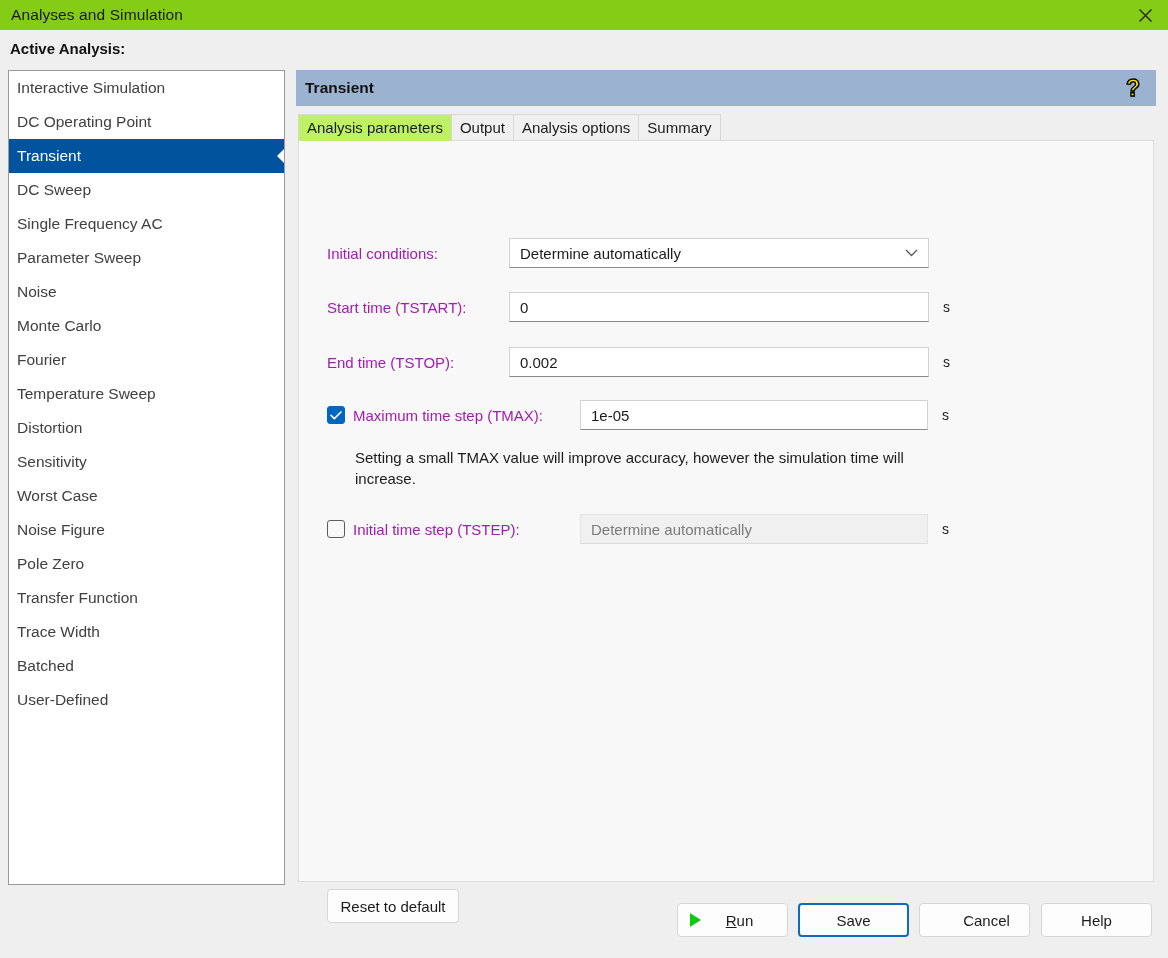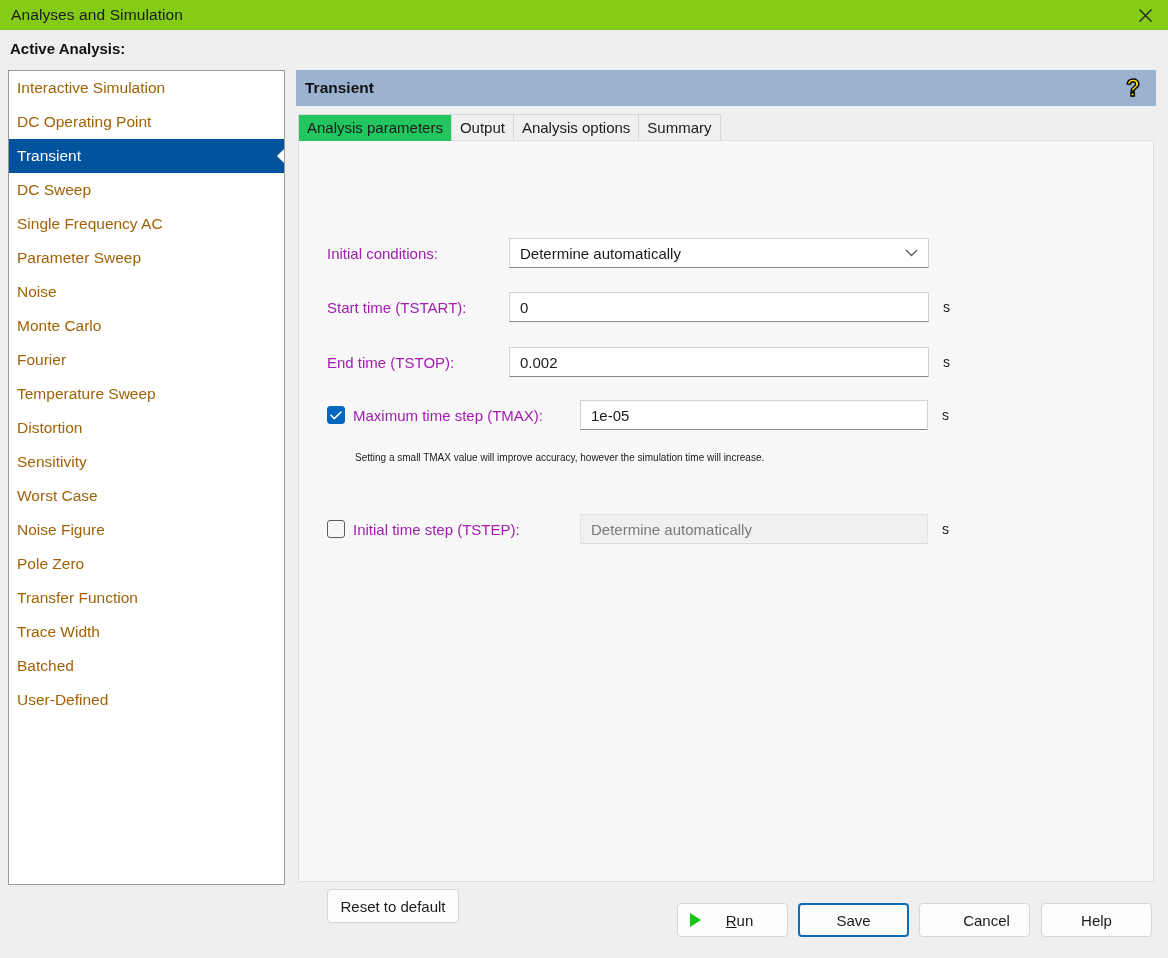--- a/index.html
+++ b/index.html
@@ -60,21 +60,21 @@
     background: #ffffff;
     border: 1px solid #9a9a9a;
     box-sizing: border-box;
     overflow: hidden;
   }
   .list-item {
     height: 34px;
     line-height: 34px;
     padding-left: 8px;
     font-size: 15.5px;
-    color: #a16207;
+    color: #404040;
     white-space: nowrap;
     position: relative;
     cursor: default;
     box-sizing: border-box;
   }
   .list-item.selected {
     background: #00539c;
     color: #ffffff;
   }
   .list-item.selected::after {
@@ -137,21 +137,21 @@
     color: #1b1b1b;
     background: #f0f0f0;
     border: 1px solid #d7d7d7;
     border-bottom: none;
     box-sizing: border-box;
     white-space: nowrap;
     cursor: default;
     margin-right: -1px;
   }
   .tab.active {
-    background: #22c55e;
+    background: #bef264;
     border-color: #d7d7d7;
     position: relative;
     z-index: 2;
     text-align: right;
   }
 
   
   .tab-content {
     position: absolute;
     left: 2px; top: 70px;
@@ -241,21 +241,21 @@
   .cb.unchecked {
     background: #f8f8f8;
     border: 1px solid #5c5c5c;
   }
   .cb svg { display: block; }
 
   .hint {
     position: absolute;
     left: 356px; top: 378px;
     width: 566px;
-    font-size: 10px;
+    font-size: 15px;
     line-height: 21px;
     color: #1b1b1b;
   }
 
   
   .btn {
     background: #fdfdfd;
     border: 1px solid #d6d6d6;
     border-radius: 4px;
     font-family: "Liberation Sans", sans-serif;

